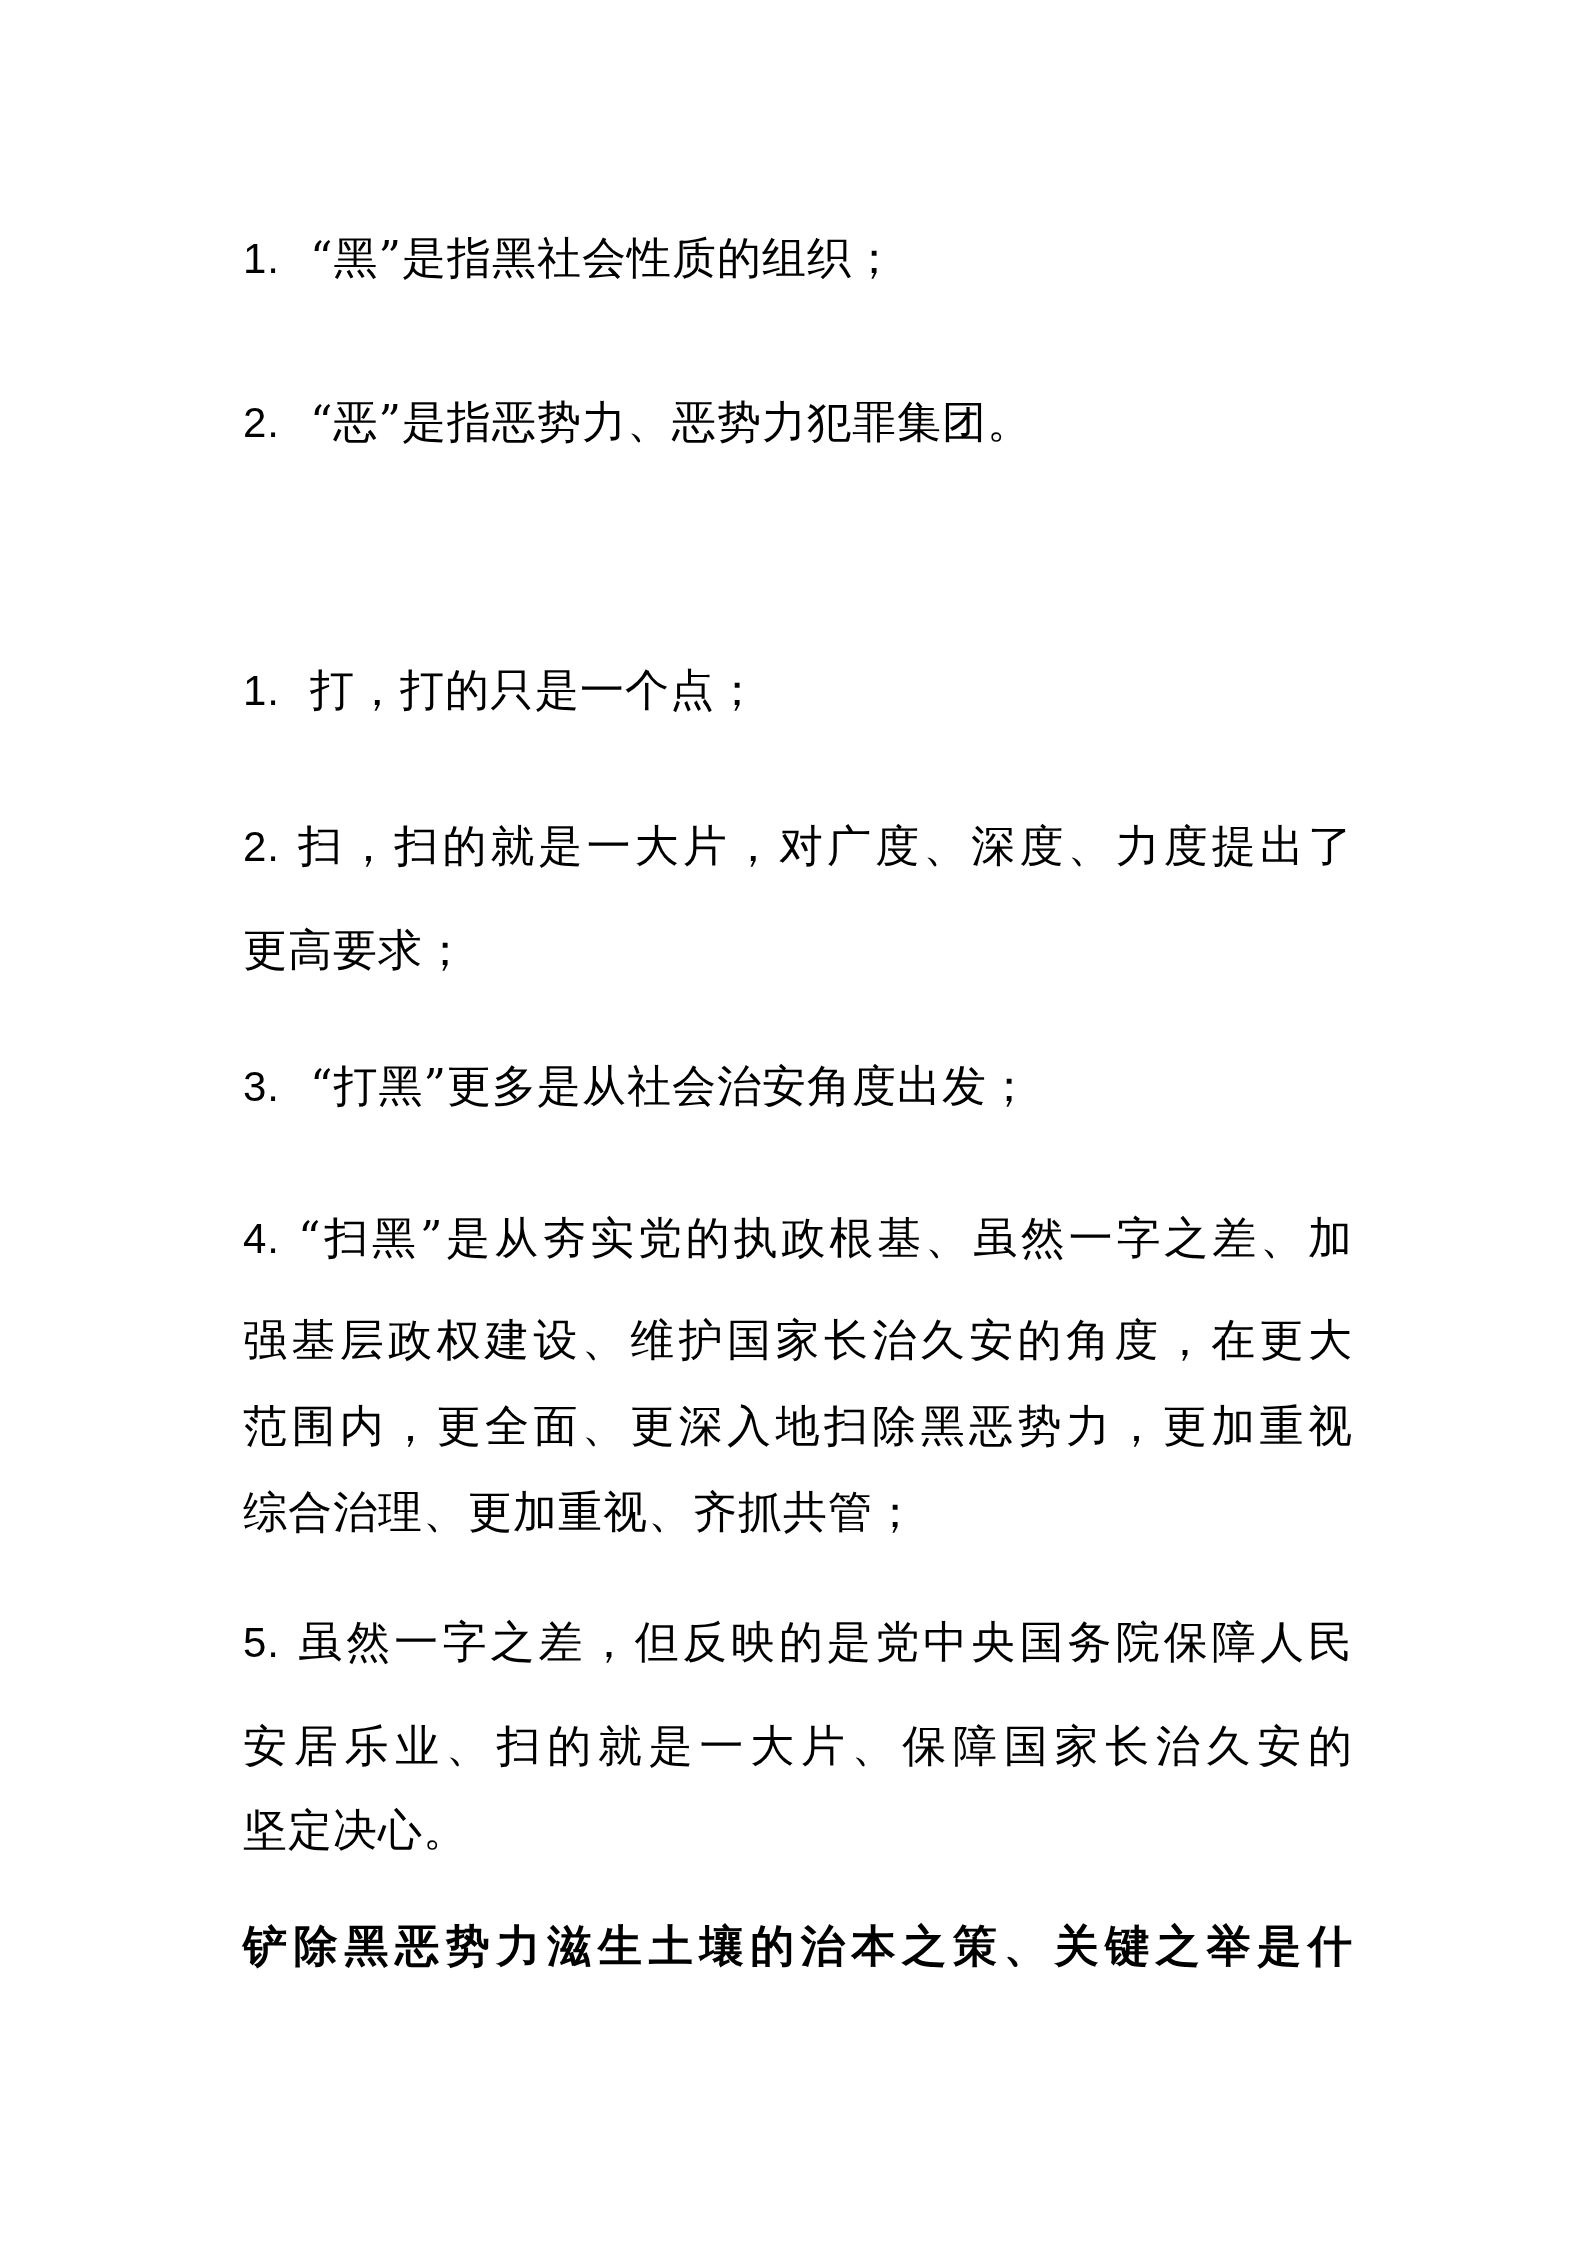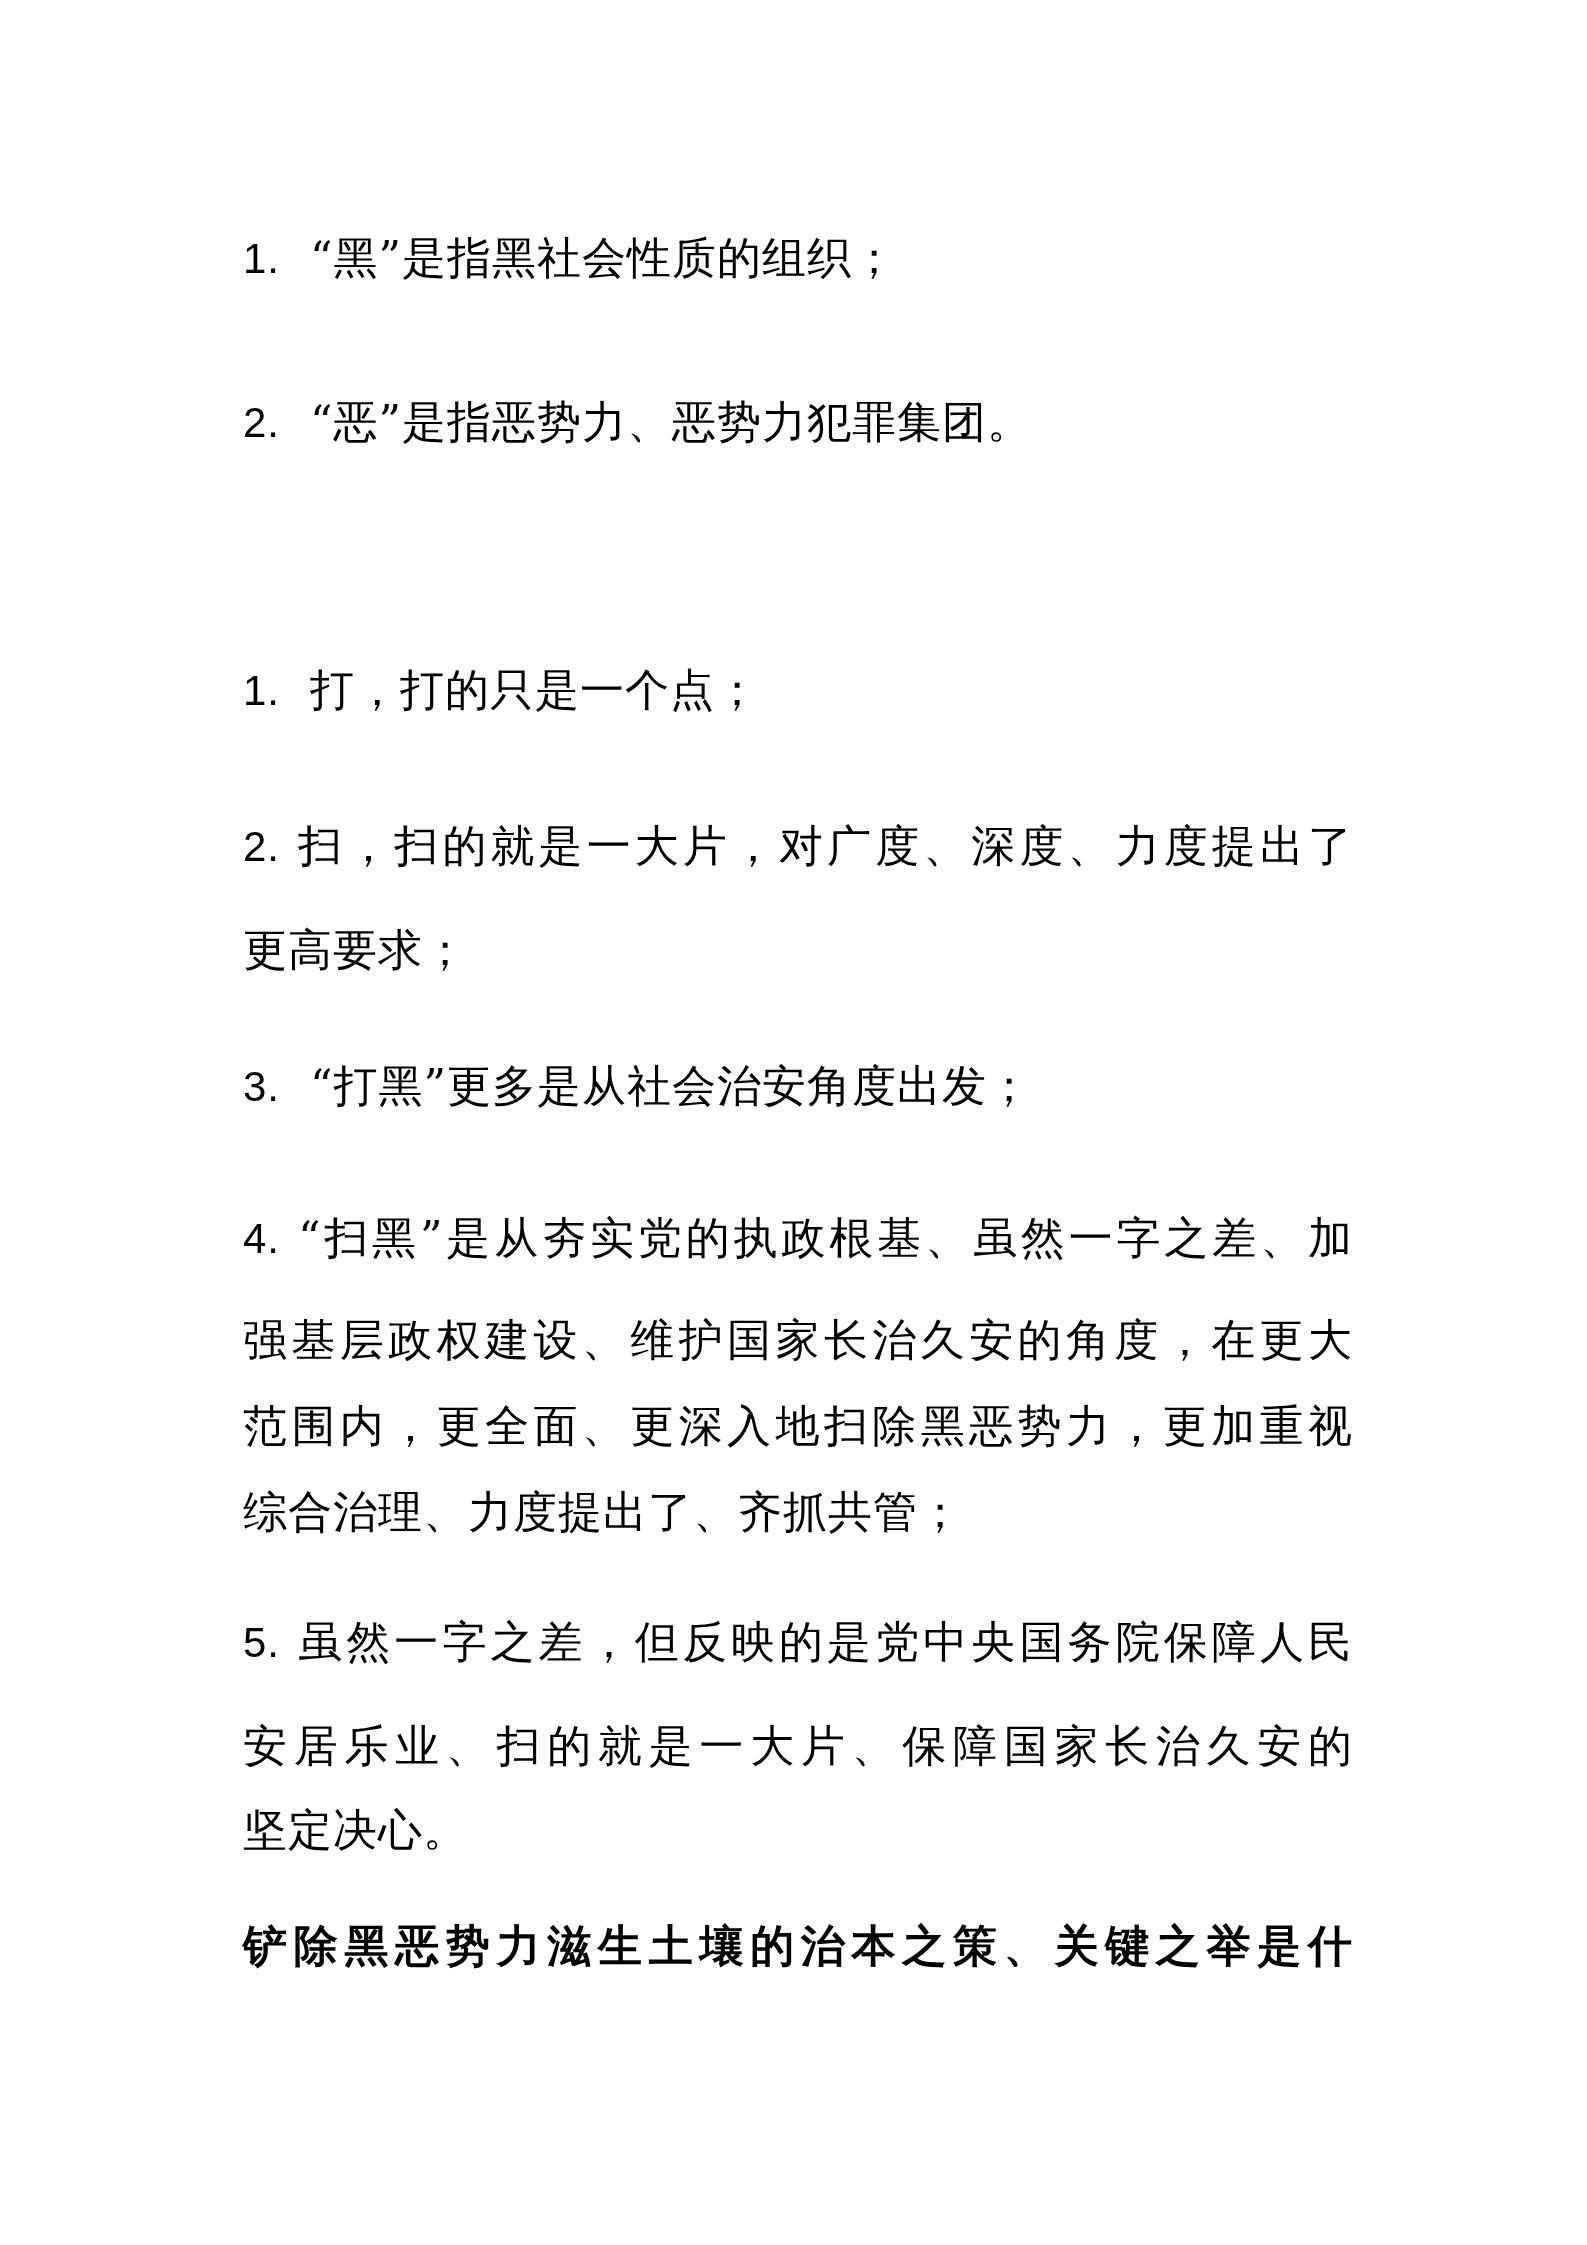--- a/index.html
+++ b/index.html
@@ -74,21 +74,21 @@
     <span class="num">3.</span>&nbsp;
     <span>“打黑”更多是从社会治安角度出发；</span>
   </div>
 
   <div class="line justify" style="top:1208px;">
     <span class="num">4.</span>
     <span>“扫黑”是从夯实党的执政根基、虽然一字之差、加</span>
   </div>
   <div class="line justify" style="top:1310px;">强基层政权建设、维护国家长治久安的角度，在更大</div>
   <div class="line justify" style="top:1396px;">范围内，更全面、更深入地扫除黑恶势力，更加重视</div>
-  <div class="line" style="top:1482px;">综合治理、力度提出了、齐抓共管；</div>
+  <div class="line" style="top:1482px;">综合治理、更加重视、齐抓共管；</div>
 
   <div class="line justify" style="top:1612px;">
     <span class="num">5.</span>
     <span>虽然一字之差，但反映的是党中央国务院保障人民</span>
   </div>
   <div class="line justify" style="top:1716px;">安居乐业、扫的就是一大片、保障国家长治久安的</div>
   <div class="line" style="top:1800px;">坚定决心。</div>
 
   <div class="line heading justify" style="top:1916px;">铲除黑恶势力滋生土壤的治本之策、关键之举是什</div>
 

